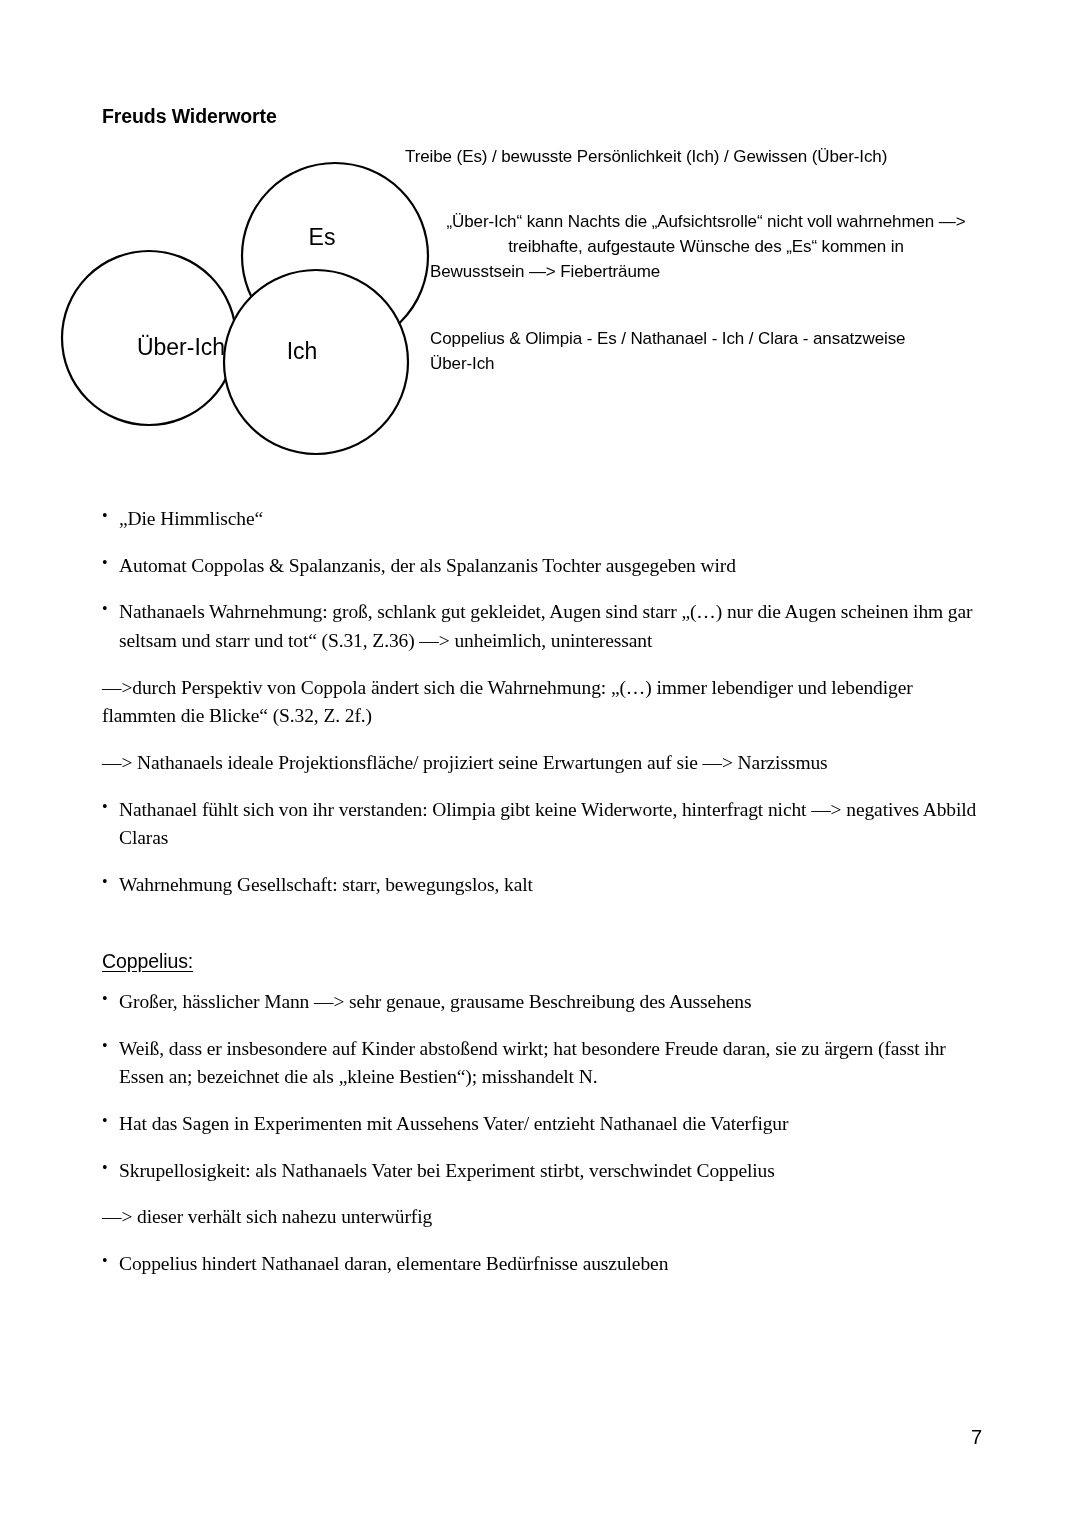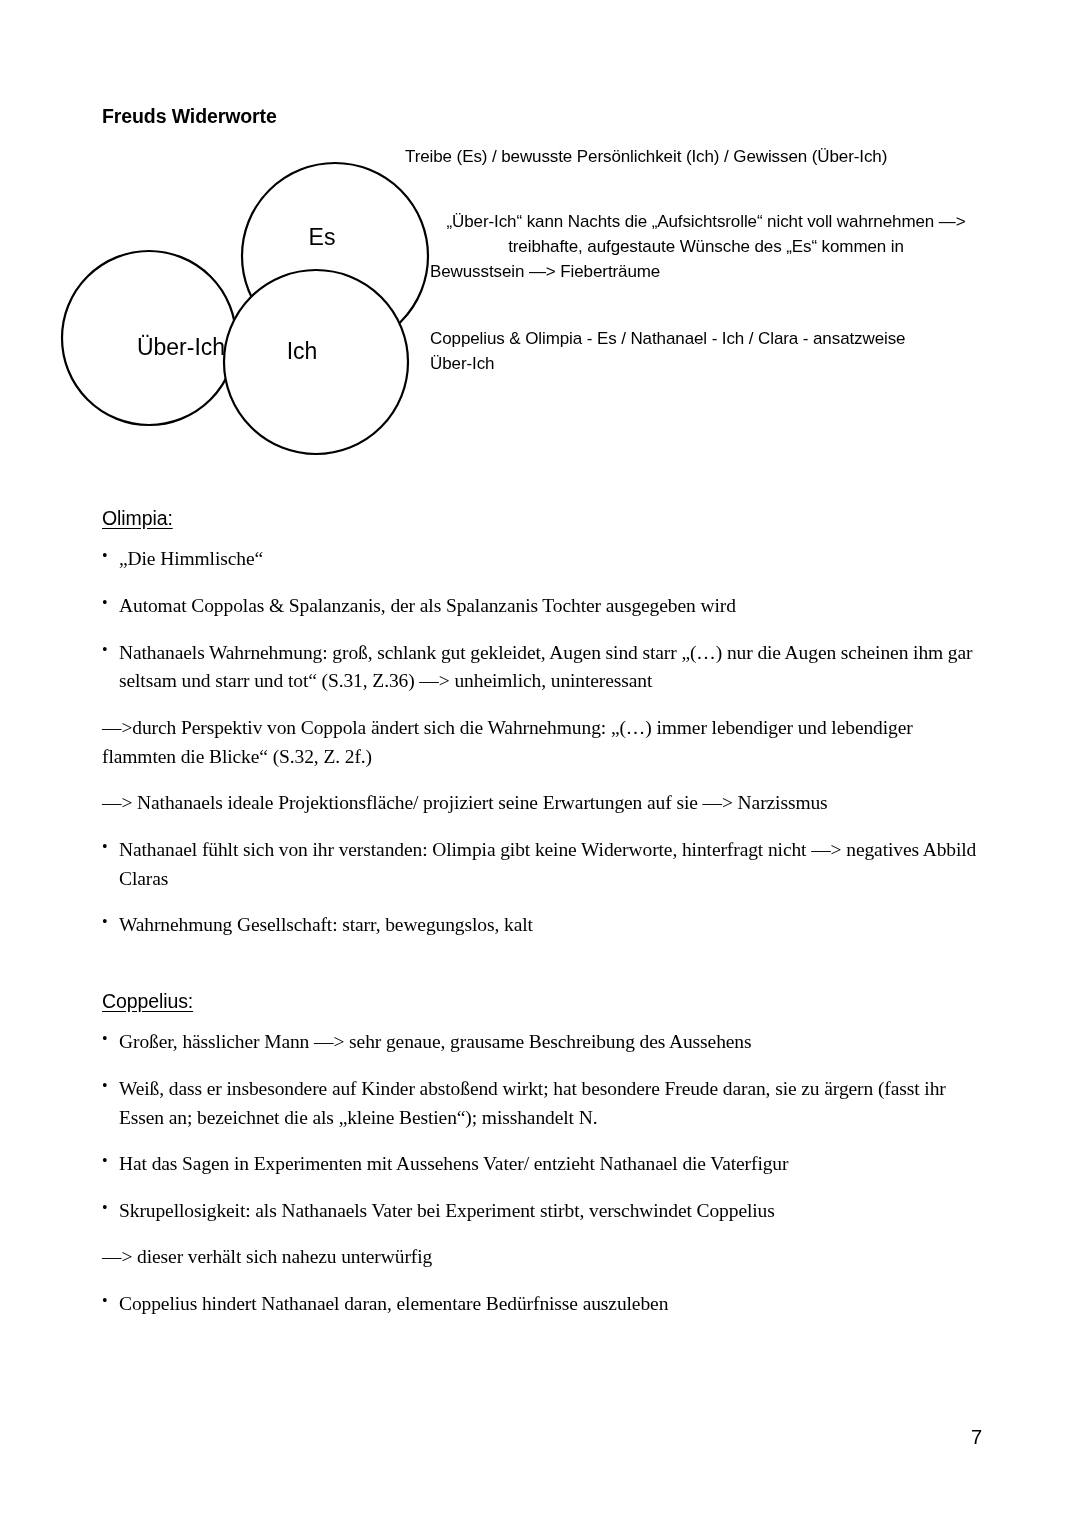--- a/index.html
+++ b/index.html
@@ -165,23 +165,20 @@
   <div class="note note-2">
     <span>„Über-Ich“ kann Nachts die „Aufsichtsrolle“ nicht voll wahrnehmen —&gt; treibhafte, aufgestaute Wünsche des „Es“ kommen in</span>
     <span class="lastline">Bewusstsein —&gt; Fieberträume</span>
   </div>
 
   <div class="note note-3">Coppelius &amp; Olimpia - Es / Nathanael - Ich / Clara - ansatzweise Über-Ich</div>
 
   <div class="body-area">
 
     <div>
-      <div class="section-heading">
-        <span>Olimpia:</span>
-      </div>
       <ul class="bullets">
         <li class="bullet">„Die Himmlische“</li>
         <li class="bullet">Automat Coppolas &amp; Spalanzanis, der als Spalanzanis Tochter ausgegeben wird</li>
         <li class="bullet">Nathanaels Wahrnehmung: groß, schlank gut gekleidet, Augen sind starr „(…) nur die Augen scheinen ihm gar seltsam und starr und tot“ (S.31, Z.36) —&gt; unheimlich, uninteressant</li>
         <li class="bullet nobullet">—&gt;durch Perspektiv von Coppola ändert sich die Wahrnehmung: „(…) immer lebendiger und lebendiger flammten die Blicke“ (S.32, Z. 2f.)</li>
         <li class="bullet nobullet">—&gt; Nathanaels ideale Projektionsfläche/ projiziert seine Erwartungen auf sie —&gt; Narzissmus</li>
         <li class="bullet">Nathanael fühlt sich von ihr verstanden: Olimpia gibt keine Widerworte, hinterfragt nicht —&gt; negatives Abbild Claras</li>
         <li class="bullet">Wahrnehmung Gesellschaft: starr, bewegungslos, kalt</li>
       </ul>
     </div>

